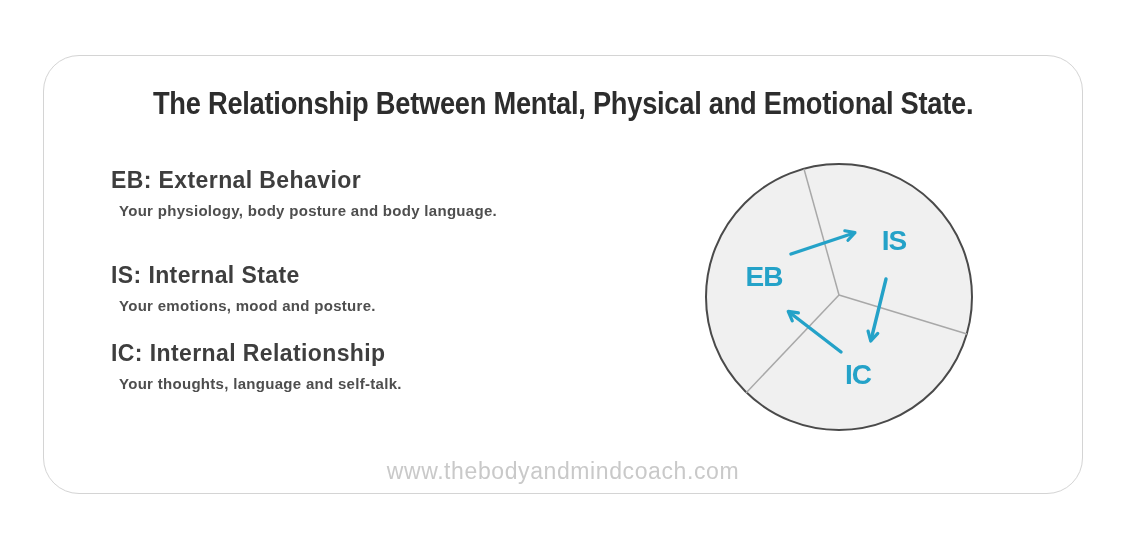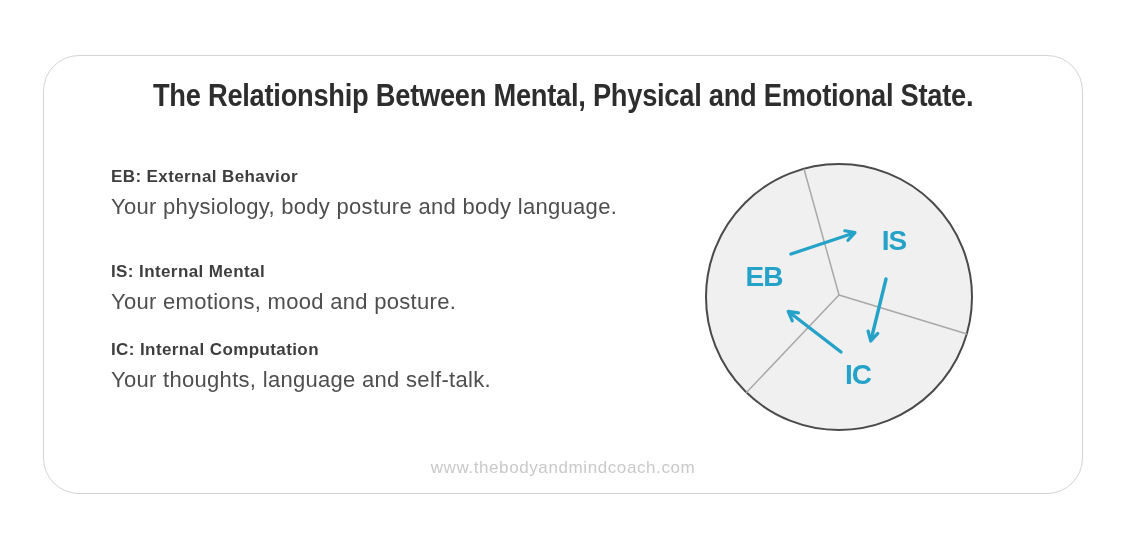--- a/index.html
+++ b/index.html
@@ -24,21 +24,21 @@
     background: #ffffff;
     border: 1px solid #d4d4d4;
     border-radius: 36px;
     box-sizing: border-box;
   }
   .title {
     position: absolute;
     left: 0;
     right: 0;
     top: 22px;
-    margin: 0;
+    margin: 8px;
     text-align: center;
     font-size: 31px;
     font-weight: bold;
     color: #2d2d2d;
   }
   .title .condense {
     display: inline-block;
     transform: scaleX(0.88);
     transform-origin: center;
     letter-spacing: -0.3px;
@@ -46,44 +46,44 @@
   }
   .def-block {
     position: absolute;
     left: 67px;
   }
   .def-block.eb { top: 111px; }
   .def-block.is { top: 206px; }
   .def-block.ic { top: 284px; }
   .def-heading {
     margin: 0 0 7px 0;
-    font-size: 17px;
+    font-size: 23px;
     font-weight: bold;
     color: #3e3e3e;
     letter-spacing: 0.4px;
   }
   .def-desc {
-    margin: 0;
-    font-size: 22px;
-    font-weight: normal;
+    margin: 8px;
+    font-size: 15px;
+    font-weight: bold;
     color: #4e4e4e;
     letter-spacing: 0.3px;
   }
   .diagram-svg {
     position: absolute;
     left: 655px;
     top: 101px;
   }
   .watermark {
     position: absolute;
     left: 0;
     right: 0;
     top: 402px;
     text-align: center;
-    font-size: 17px;
+    font-size: 23px;
     color: #c9c9c9;
     letter-spacing: 0.6px;
   }
   .node-label {
     font-family: "Liberation Sans", sans-serif;
     font-weight: bold;
     font-size: 28px;
     letter-spacing: -1px;
   }
 </style>
@@ -94,26 +94,26 @@
   <div class="card">
 
     <h1 class="title"><span class="condense">The Relationship Between Mental, Physical and Emotional State.</span></h1>
 
     <div class="def-block eb">
       <p class="def-heading">EB: External Behavior</p>
       <p class="def-desc">Your physiology, body posture and body language.</p>
     </div>
 
     <div class="def-block is">
-      <p class="def-heading">IS: Internal Mental</p>
+      <p class="def-heading">IS: Internal State</p>
       <p class="def-desc">Your emotions, mood and posture.</p>
     </div>
 
     <div class="def-block ic">
-      <p class="def-heading">IC: Internal Computation</p>
+      <p class="def-heading">IC: Internal Relationship</p>
       <p class="def-desc">Your thoughts, language and self-talk.</p>
     </div>
 
     <svg class="diagram-svg" width="280" height="280" viewBox="0 0 280 280">
       <defs>
         <marker id="arrowhead" markerUnits="userSpaceOnUse" markerWidth="18" markerHeight="18" refX="11" refY="8" orient="auto">
           <path d="M3,3 L12,8 L3,13" fill="none" stroke="#24a2c8" stroke-width="3.2" stroke-linecap="round" stroke-linejoin="round"></path>
         </marker>
       </defs>
 

